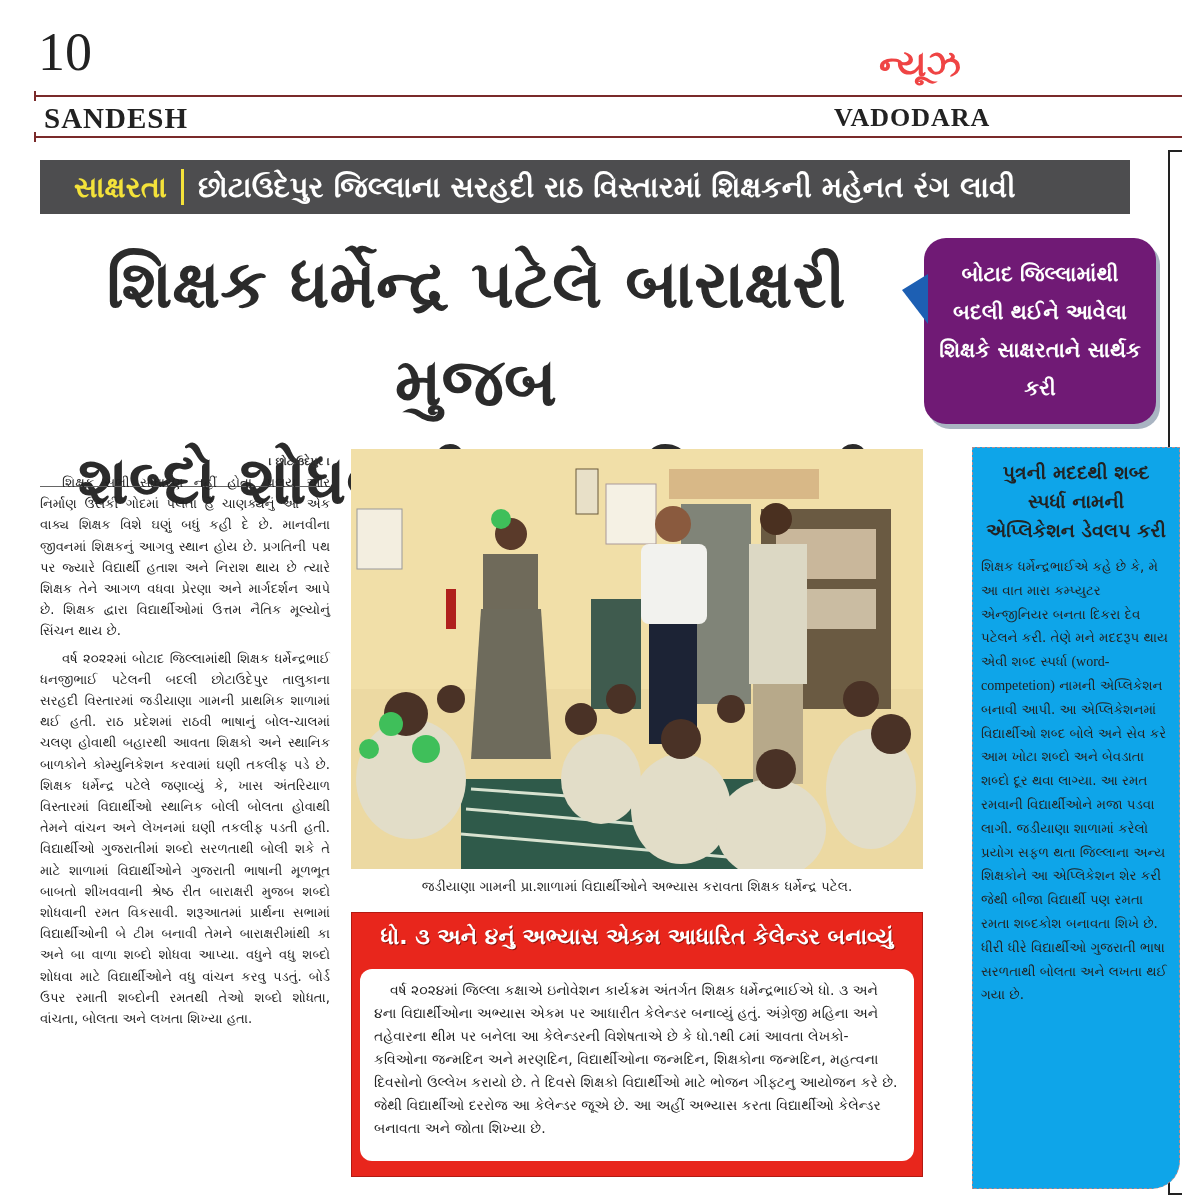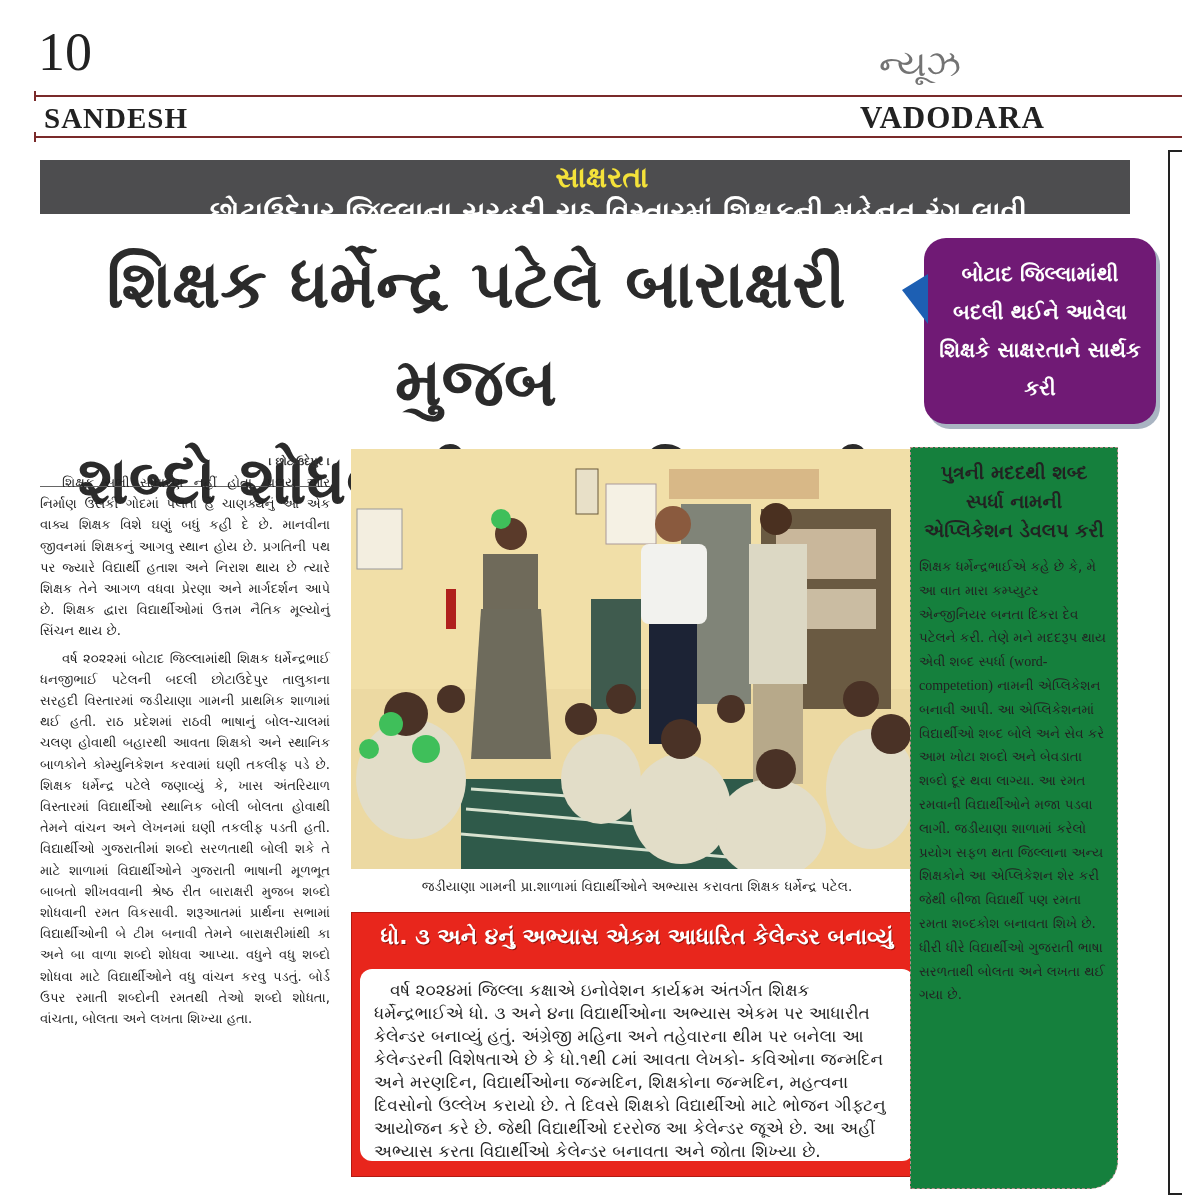--- a/index.html
+++ b/index.html
@@ -1,33 +1,33 @@
 <!DOCTYPE html>
 <html><head>
 <meta charset="utf-8">
 <style>
   * { box-sizing: border-box; margin: 0; padding: 0; }
   html, body { width: 1182px; height: 1204px; background: #ffffff; overflow: hidden; }
   body { position: relative; font-family: "DejaVu Sans", sans-serif; color: #1e1e1e; }
 
   
   .page-num { position: absolute; left: 38px; top: 22px; font-family: "Liberation Serif", serif; font-weight: normal; font-size: 54px; line-height: 60px; color: #222; }
-  .section-word { position: absolute; left: 840px; top: 38px; width: 160px; text-align: center; font-weight: normal; font-size: 36px; line-height: 52px; color: #737373; }
+  .section-word { position: absolute; left: 840px; top: 38px; width: 160px; text-align: center; font-weight: bold; font-size: 36px; line-height: 52px; color: #ef4444; }
   .rule { position: absolute; left: 34px; right: 0; height: 2px; background: #7a2a2a; }
   .rule.top { top: 95px; }
   .rule.bottom { top: 136px; }
   .rule::before { content: ""; position: absolute; left: 0; top: -4px; width: 2px; height: 10px; background: #7a2a2a; }
   .paper-name { position: absolute; left: 44px; top: 100px; font-family: "Liberation Serif", serif; font-weight: bold; font-size: 29px; letter-spacing: 1px; color: #222; line-height: 36px; }
-  .city-name { position: absolute; left: 860px; top: 100px; font-family: "Liberation Serif", serif; font-weight: bold; font-size: 31px; letter-spacing: 1px; color: #222; line-height: 36px; }
+  .city-name { position: absolute; left: 834px; top: 100px; font-family: "Liberation Serif", serif; font-weight: bold; font-size: 26px; letter-spacing: 1px; color: #222; line-height: 36px; }
 
   
-  .kicker { position: absolute; left: 40px; top: 160px; width: 1090px; height: 54px; background: #4d4d4f; display: flex; align-items: center; padding-left: 34px; flex-direction: column; }
+  .kicker { position: absolute; left: 40px; top: 160px; width: 1090px; height: 54px; background: #4d4d4f; display: flex; align-items: center; padding-left: 34px; }
   .kicker-tag { color: #f4e23a; font-weight: bold; font-size: 29px; }
   .kicker-sep { width: 3px; height: 36px; background: #f4e23a; margin: 0 14px; }
-  .kicker-text { color: #ffffff; font-weight: bold; font-size: 29px; white-space: nowrap; margin-left: 33px; }
+  .kicker-text { color: #ffffff; font-weight: bold; font-size: 29px; white-space: nowrap; }
 
   
   .right-col-frame { position: absolute; left: 1168px; top: 150px; width: 14px; height: 1045px; border-left: 2px solid #222; border-top: 2px solid #222; border-bottom: 2px solid #222; }
 
   
   .headline { position: absolute; left: 36px; top: 236px; width: 880px; text-align: center; font-weight: bold; color: #2b2b2b; font-size: 66px; line-height: 98px; letter-spacing: 0px; }
 
   
   .callout { position: absolute; left: 924px; top: 238px; width: 232px; height: 186px; background: #701a75; border-radius: 22px; box-shadow: 4px 5px 0 #a9b4c2; display: flex; align-items: center; justify-content: center; text-align: center; color: #fff; font-weight: bold; font-size: 21px; line-height: 38px; padding: 8px 10px; }
   .callout::before { content: ""; position: absolute; left: -22px; top: 36px; width: 0; height: 0; border-top: 16px solid transparent; border-bottom: 34px solid transparent; border-right: 26px solid #1d5fb3; }
@@ -38,25 +38,25 @@
   .body-col p { text-indent: 22px; margin-bottom: 6px; }
 
   
   .photo { position: absolute; left: 351px; top: 449px; width: 572px; height: 420px; overflow: hidden; background: #e9d7a4; }
   .photo svg { width: 100%; height: 100%; display: block; }
   .photo-caption { position: absolute; left: 351px; top: 878px; width: 572px; text-align: center; font-size: 13.5px; color: #222; }
 
   
   .redbox { position: absolute; left: 351px; top: 912px; width: 572px; height: 265px; background: #e8261c; border: 1px solid #b21a12; }
   .redbox-title { color: #fff; font-weight: bold; font-size: 22px; text-align: center; line-height: 48px; height: 50px; text-shadow: 1px 1px 0 #8a120c; white-space: nowrap; }
-  .redbox-body { position: absolute; left: 8px; top: 56px; width: 554px; height: 192px; background: #fff; border-radius: 12px; padding: 10px 14px; font-size: 17px; line-height: 23px; color: #222; }
+  .redbox-body { position: absolute; left: 8px; top: 56px; width: 554px; height: 192px; background: #fff; border-radius: 12px; padding: 10px 14px; font-size: 14px; line-height: 23px; color: #222; }
   .redbox-body p { text-indent: 16px; }
 
   
-  .sidebar { position: absolute; left: 910px; top: 447px; width: 208px; height: 742px; background: #15803d; border: 1px dashed #b78a8a; border-bottom-right-radius: 28px; padding: 4px 8px; }
+  .sidebar { position: absolute; left: 972px; top: 447px; width: 208px; height: 742px; background: #0ea5e9; border: 1px dashed #b78a8a; border-bottom-right-radius: 28px; padding: 4px 8px; }
   .sidebar-title { text-align: center; font-weight: bold; font-size: 19px; line-height: 29px; color: #222; padding-top: 6px; }
   .sidebar-body { margin-top: 10px; font-size: 13.4px; line-height: 23.8px; color: #222; }
   .sidebar-body .latin { font-family: "Liberation Serif", serif; font-size: 14px; }
 </style>
 </head>
 <body>
 
 <div class="page-num">10</div>
 <div class="section-word">ન્યૂઝ</div>
 <div class="rule top"></div>

